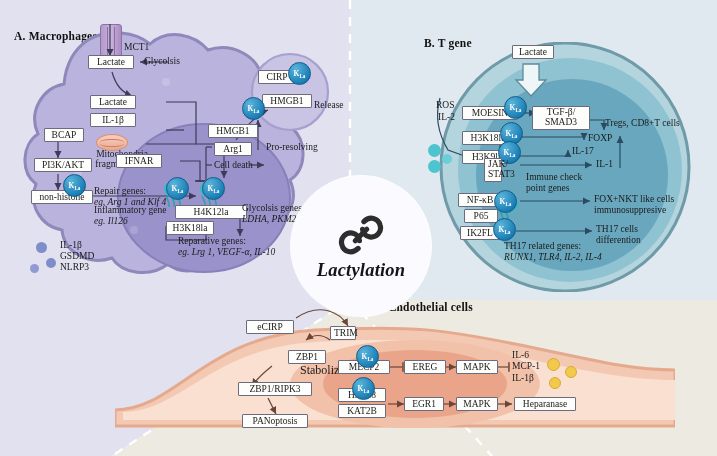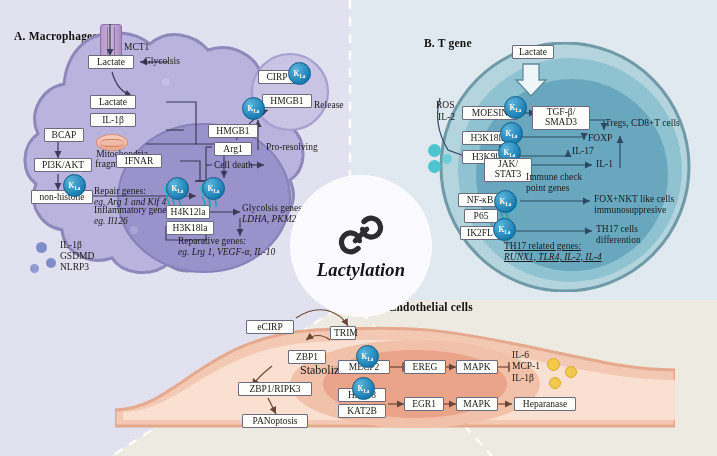--- a/index.html
+++ b/index.html
@@ -193,21 +193,21 @@
   <div class="kla" style="left:166px;top:177px;">K<sub>La</sub></div>
 
   <div class="histone" style="left:198px;top:177px;">
     <svg width="26" height="30" viewBox="0 0 26 30">
       <ellipse cx="13" cy="12" rx="11" ry="9" fill="#39b9c4"></ellipse>
       <path d="M4,19 C6,24 8,26 7,30 M10,20 C12,25 13,27 12,30 M16,20 C18,25 19,27 18,30" stroke="#2aa3ae" stroke-width="1.6" fill="none"></path>
     </svg>
   </div>
   <div class="kla" style="left:202px;top:177px;">K<sub>La</sub></div>
 
-  <div class="box" style="left:166px;top:205px;width:44px;">H4K12la</div>
+  <div class="box" style="left:175px;top:205px;width:72px;">H4K12la</div>
   <div class="box" style="left:166px;top:221px;width:48px;">H3K18la</div>
 
   <div class="plain" style="left:242px;top:203px;">
     <span>Glycolsis genes:</span><br>
     <span class="ital">LDHA, PKM2, HIF-α</span>
   </div>
 
   <div class="plain" style="left:178px;top:236px;">
     <span>Reparative genes:</span><br>
     <span class="ital">eg. Lrg 1, VEGF-α, IL-10</span>
@@ -286,21 +286,21 @@
     <span>TGF-β/</span><br>
     <span>SMAD3</span>
   </div>
 
   <div class="box" style="left:462px;top:131px;width:52px;">H3K18la</div>
   <div class="kla" style="left:500px;top:122px;">K<sub>La</sub></div>
 
   <div class="box" style="left:462px;top:150px;width:50px;">H3K9la</div>
   <div class="kla" style="left:498px;top:141px;">K<sub>La</sub></div>
 
-  <div class="box two" style="left:484px;top:158px;width:48px;">
+  <div class="box two" style="left:484px;top:158px;width:18px;">
     <span>JAK/</span><br>
     <span>STAT3</span>
   </div>
 
   <div class="plain" style="left:605px;top:118px;">Tregs, CD8+T cells</div>
   <div class="plain" style="left:588px;top:133px;">FOXP</div>
   <div class="plain" style="left:572px;top:146px;">IL-17</div>
   <div class="plain" style="left:596px;top:159px;">IL-1</div>
   <div class="plain" style="left:526px;top:172px;line-height:1.12;">
     <span>Immune check</span><br>
@@ -321,21 +321,21 @@
   <div class="kla" style="left:493px;top:218px;">K<sub>La</sub></div>
 
   <div class="plain" style="left:594px;top:194px;line-height:1.12;">
     <span>FOX+NKT like cells</span><br>
     <span>immunosuppresive</span>
   </div>
   <div class="plain" style="left:596px;top:224px;line-height:1.12;">
     <span>TH17 cells</span><br>
     <span>differention</span>
   </div>
-  <div class="plain" style="left:504px;top:241px;line-height:1.12;text-decoration:underline;">
+  <div class="plain" style="left:504px;top:241px;line-height:1.12;">
     <span>TH17 related genes:</span><br>
     <span class="ital">RUNX1, TLR4, IL-2, IL-4</span>
   </div>
 
   <div class="endo">
     <svg width="560" height="150" viewBox="0 0 560 150">
       <path d="M0,110 C60,110 90,36 200,30 C300,25 330,30 400,44 C470,58 510,70 560,70
                L560,126 L0,126 Z" fill="#f3c9b4" stroke="#e5a98d" stroke-width="3"></path>
       <path d="M8,112 C66,112 96,48 200,42 C298,37 330,42 398,56 C466,70 512,80 560,80
                L560,120 L8,120 Z" fill="#fae0d1"></path>

